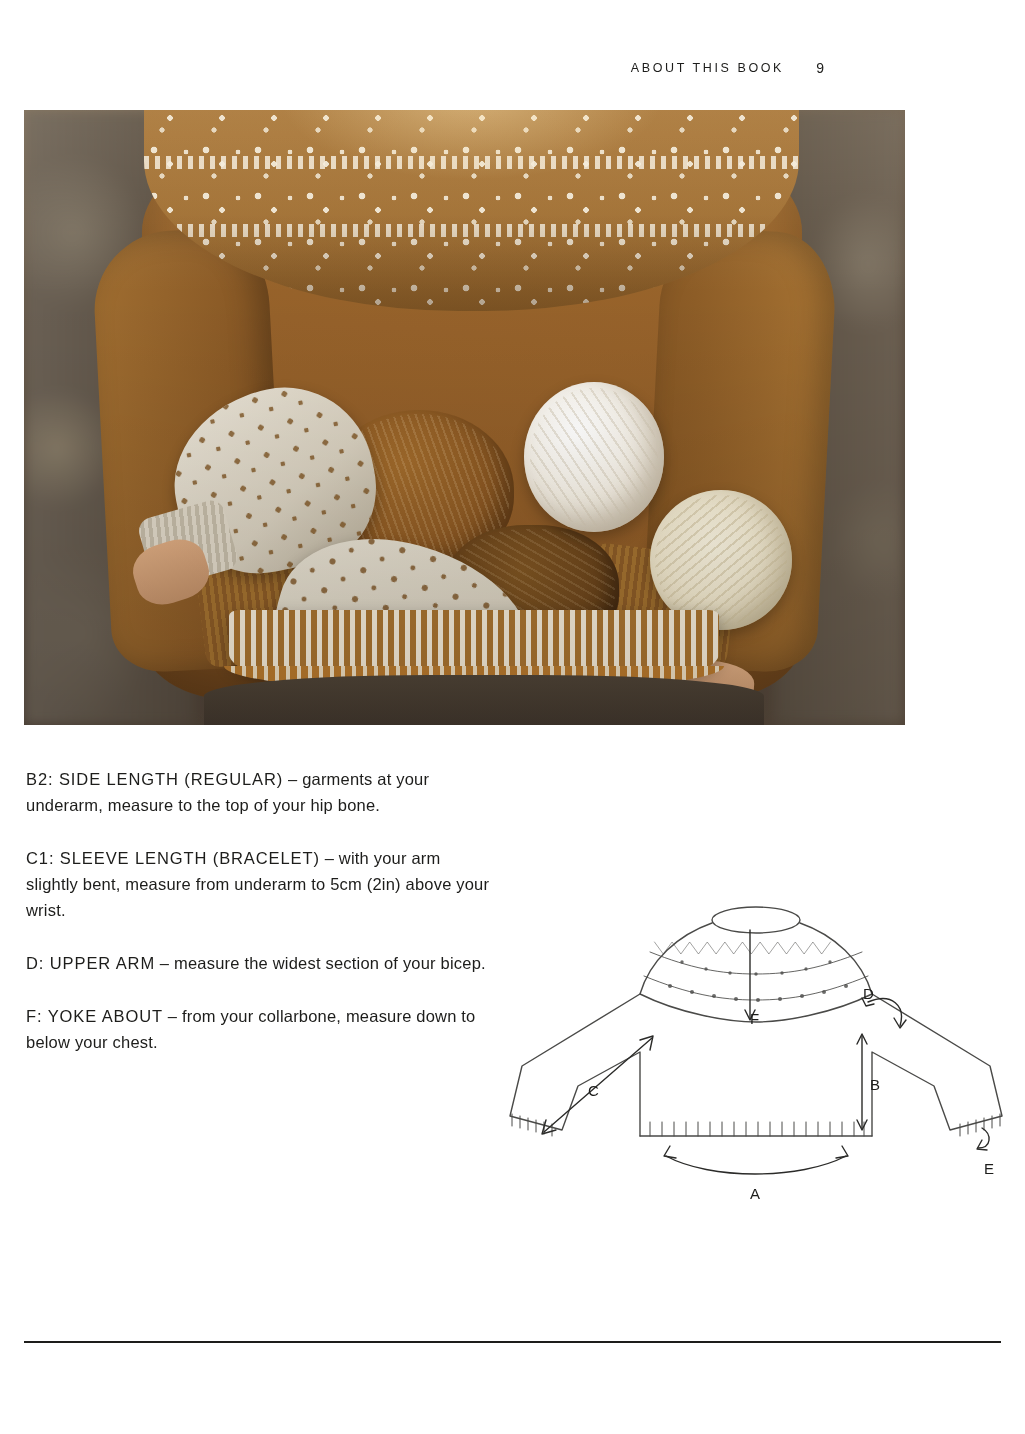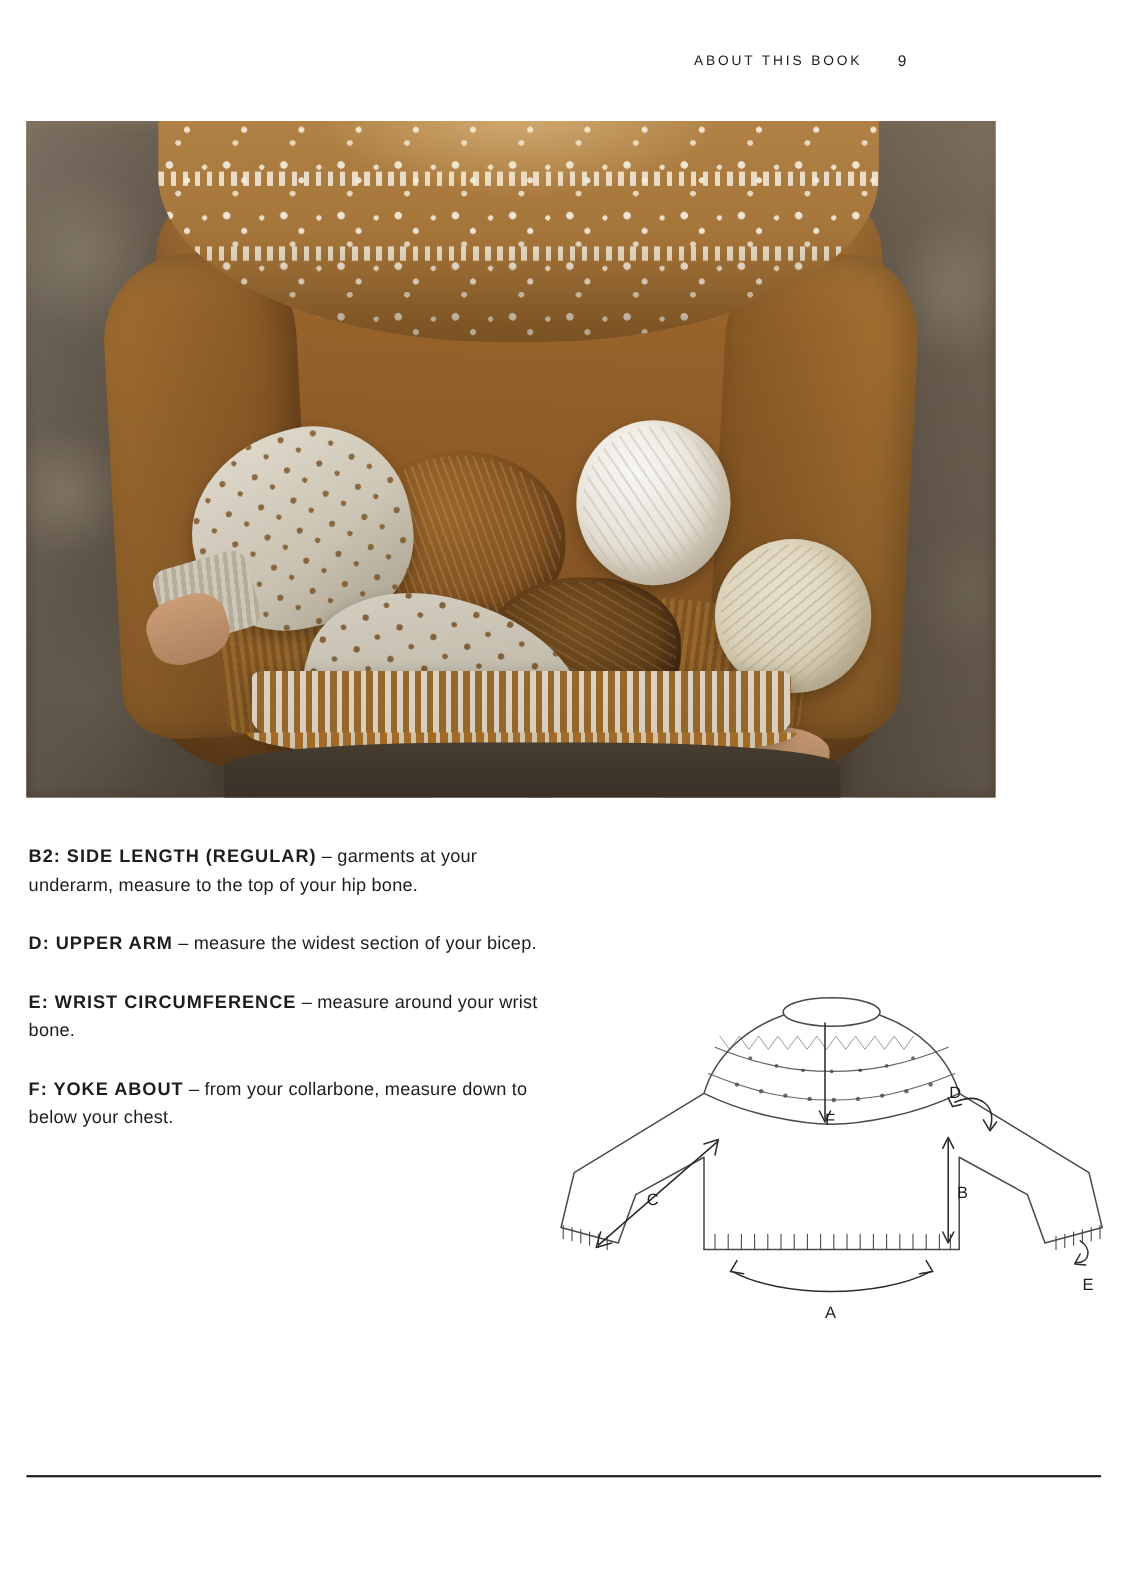--- a/index.html
+++ b/index.html
@@ -12,21 +12,21 @@
     height: 1434px;
     position: relative;
     font-family: "Liberation Sans", sans-serif;
     color: #1d1d1b;
     overflow: hidden;
   }
 
   
   .header {
     position: absolute;
-    top: 48px;
+    top: 61px;
     left: 0;
     width: 872px;
     height: 24px;
   }
   .header-title {
     position: absolute;
     right: 88px;
     top: 0;
     font-size: 12.5px;
     letter-spacing: 2.6px;
@@ -340,21 +340,20 @@
   .para {
     margin: 0 0 27px 0;
     font-size: 16.5px;
     line-height: 26px;
     letter-spacing: .2px;
     color: #1d1d1b;
   }
   .para:last-child { margin-bottom: 0; }
   .term {
     letter-spacing: .9px;
-    font-weight: bold;
   }
 
   
   .schematic {
     position: absolute;
     left: 500px;
     top: 890px;
     width: 512px;
     height: 350px;
   }
@@ -420,24 +419,24 @@
   <div class="trousers"></div>
 
   <div class="photo-grain"></div>
 </div>
 
 <div class="text-col">
   <p class="para">
     <span class="term">B2: SIDE LENGTH (REGULAR)</span><span> – garments at your underarm, measure to the top of your hip bone.</span>
   </p>
   <p class="para">
-    <span class="term">D: UPPER ARM</span><span> – measure the widest section of your bicep.</span>
+    <span class="term">C1: SLEEVE LENGTH (BRACELET)</span><span> – with your arm slightly bent, measure from underarm to 5cm (2in) above your wrist.</span>
   </p>
   <p class="para">
-    <span class="term">E: WRIST CIRCUMFERENCE</span><span> – measure around your wrist bone.</span>
+    <span class="term">D: UPPER ARM</span><span> – measure the widest section of your bicep.</span>
   </p>
   <p class="para">
     <span class="term">F: YOKE ABOUT</span><span> – from your collarbone, measure down to below your chest.</span>
   </p>
 </div>
 
 <div class="schematic">
   <svg width="512" height="350" viewBox="0 0 512 350" fill="none">
     <g stroke="#4a4a48" stroke-width="1.4" fill="none" stroke-linecap="round" stroke-linejoin="round">
 

